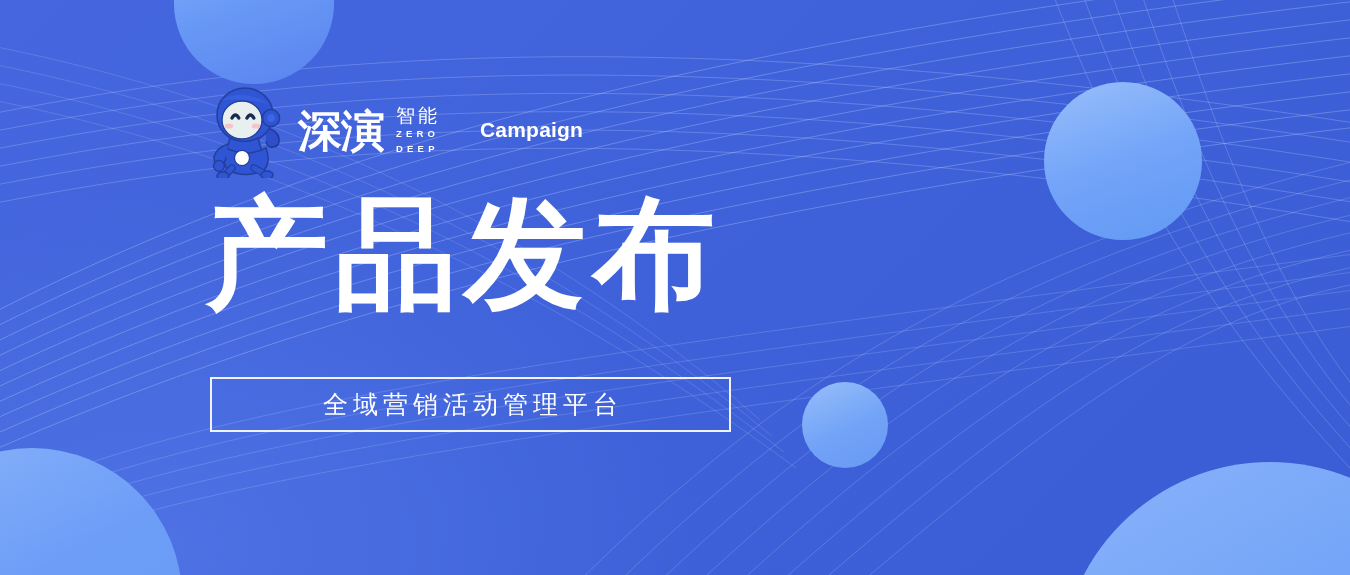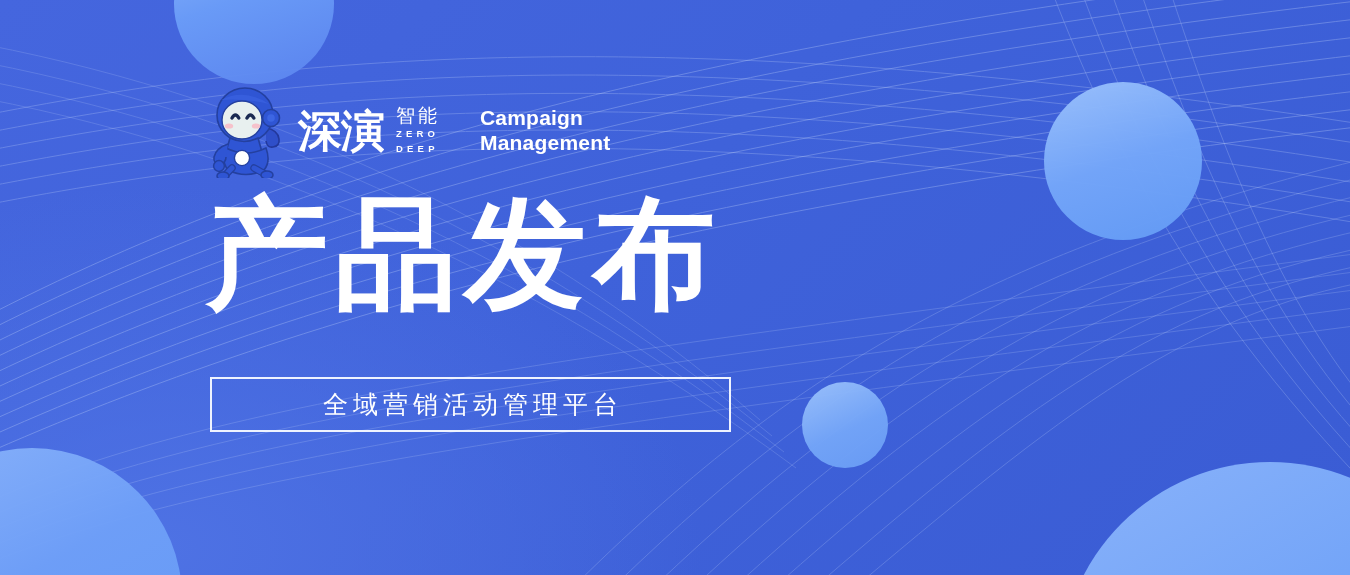--- a/index.html
+++ b/index.html
@@ -218,21 +218,20 @@
 
       <div id="logo-lockup">
         <span id="logo-cn">深演</span>
         <span id="logo-sub">
           <span id="logo-sub-cn">智能</span>
           <span class="logo-sub-en">ZERO</span>
           <span class="logo-sub-en">DEEP</span>
         </span>
         <span id="logo-en">
           <span>Campaign</span><br>
-          <span>Management</span>
         </span>
       </div>
     </div>
 
     <div id="headline">产品发布</div>
 
     <div id="subtitle-box">
       <span id="subtitle-text">全域营销活动管理平台</span>
     </div>
 

